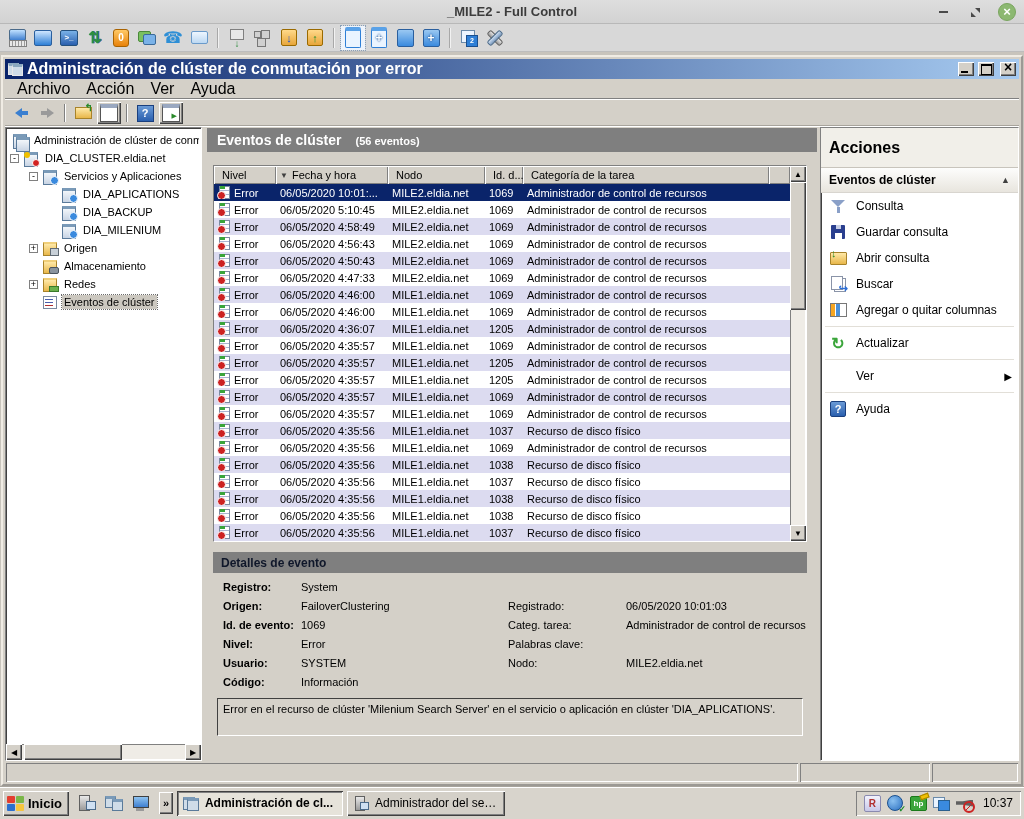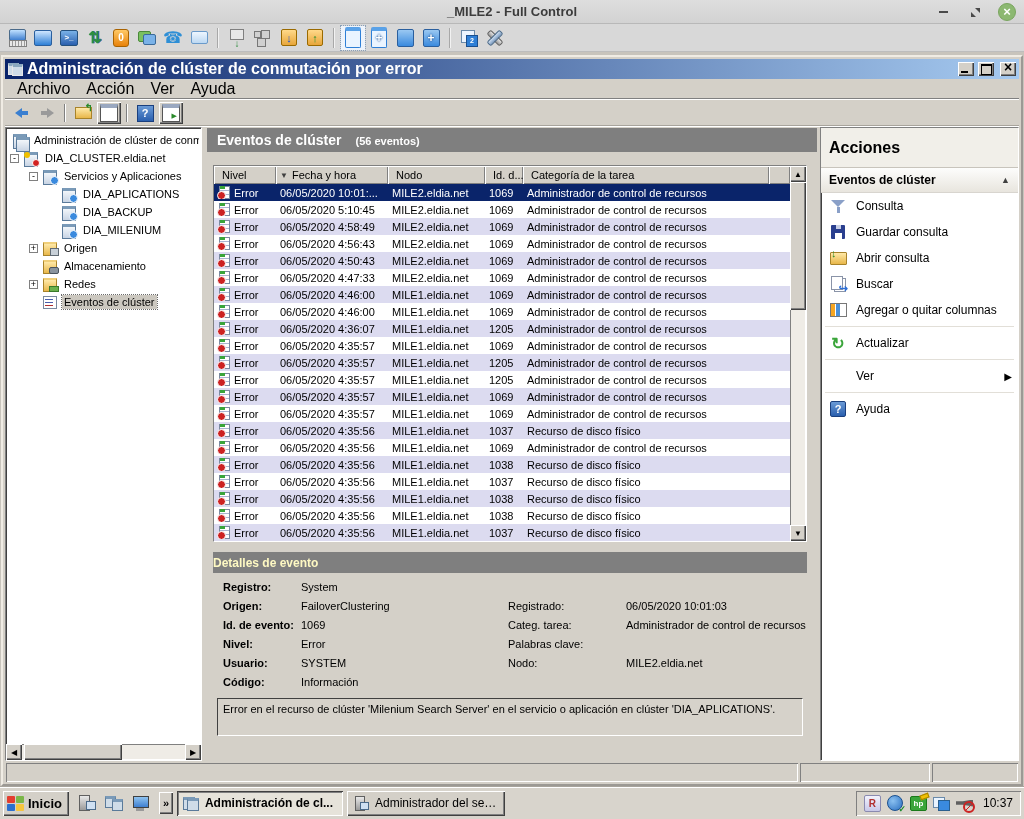--- a/index.html
+++ b/index.html
@@ -125,21 +125,21 @@
   .trow.sel { background:#0a246a; color:#fff; }
   .trow .c { padding-left:4px; white-space:nowrap; overflow:hidden; flex:none; font-size:11px; }
   .nivcell { display:flex; align-items:center; gap:4px; }
   .erricon { width:11px; height:13px; background:repeating-linear-gradient(#fff 0 3px,#aab4d0 3px 4px); border:1px solid #7a8aa0; position:relative; flex:none; margin-left:1px; }
   .erricon::before { content:""; position:absolute; top:-1px; left:0; width:5px; height:3px; background:#3aa53a; }
   .erricon::after { content:""; position:absolute; bottom:-2px; left:-3px; width:7px; height:7px; border-radius:50%; background:#cc2222; border:1px solid #fff; }
   .v-scroll { position:absolute; top:0; right:0; bottom:0; width:16px; background:#efece6; }
   .v-thumb { position:absolute; top:16px; left:0; width:16px; height:128px; }
   .v-scroll .down { position:absolute; bottom:0; }
 
-  .dethead { margin:10px 10px 0 6px; height:21px; background:#7f7f7f; color:#fef9c3; font-weight:bold; font-size:12px; display:flex; align-items:center; padding-left:0; flex:none; }
+  .dethead { margin:10px 10px 0 6px; height:21px; background:#7f7f7f; color:#0f172a; font-weight:bold; font-size:12px; display:flex; align-items:center; padding-left:8px; flex:none; }
   .detbody { margin:4px 10px 0 6px; flex:none; }
   .dcols { display:flex; }
   .dcol.left { width:295px; flex:none; }
   .dcol.right { flex:1; }
   .drow { display:flex; height:19px; align-items:center; font-size:11px; }
   .dcol.left .dlabel { width:88px; padding-left:10px; flex:none;font-weight:bold; }
   .dcol.right .dlabel { width:118px; flex:none; }
   .dvalue { white-space:nowrap; }
   .descbox { margin:7px 14px 0 10px; height:38px; border:1px solid; border-color:#404040 #fff #fff #404040; background:#d6d2ca; padding:3px 5px; font-size:11px; line-height:14px; }
 

